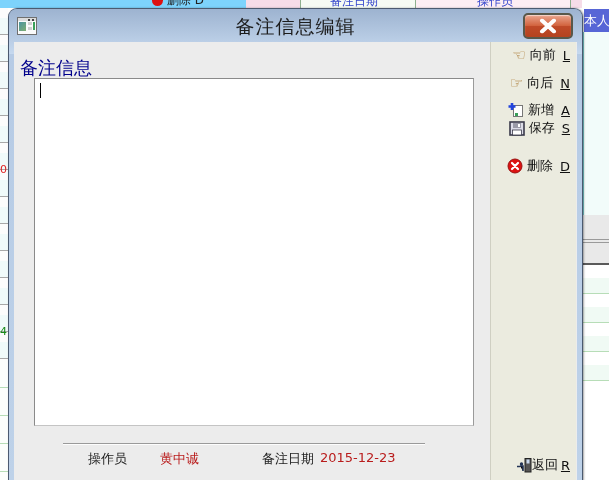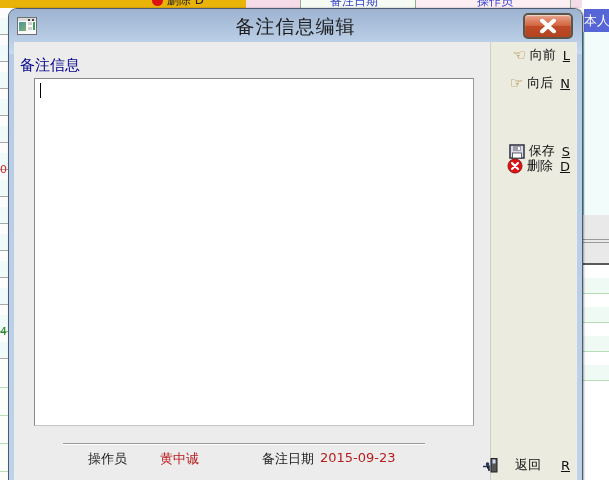--- a/index.html
+++ b/index.html
@@ -1,20 +1,20 @@
 <!DOCTYPE html>
 <html><head>
 <meta charset="utf-8">
 <style>
   html,body{margin:0;padding:0;}
   body{font-family:"DejaVu Sans","Liberation Sans",sans-serif;}
   .screen{position:relative;width:609px;height:480px;overflow:hidden;background:#ffffff;}
 
   
-  .bg-top{position:absolute;left:0;top:0;width:609px;height:8px;background:#eab308;overflow:hidden;}
+  .bg-top{position:absolute;left:0;top:0;width:609px;height:8px;background:#7dd3fc;overflow:hidden;}
   .bg-top .cell{position:absolute;top:0;height:8px;}
   .bg-del{left:150px;width:100px;}
   .bg-del .red-dot{position:absolute;left:2px;top:-5px;width:11px;height:11px;border-radius:50%;background:#dd1111;}
   .bg-del .txt{position:absolute;left:17px;top:-8px;font-size:12px;color:#222;white-space:nowrap;}
   .cell-pink{background:#f6dce8;}
   .cell-pale{background:#f6fbf4;}
   .cell-rose{background:#fdeef4;}
   .bg-top .sep{position:absolute;top:0;width:1px;height:8px;background:#8fb08f;}
   .bg-top .hdr{position:absolute;top:-7px;font-size:12px;color:#3344cc;white-space:nowrap;}
 
@@ -54,43 +54,43 @@
   .form-icon .r1,.form-icon .r2{position:absolute;left:10px;width:4px;height:3px;background:#cfcfcf;}
   .form-icon .r1{top:4px;} .form-icon .r2{top:9px;}
   .form-icon .gbar{position:absolute;right:1px;top:4px;width:2px;height:8px;background:#3aa05a;}
   .close-btn{position:absolute;right:9px;top:4px;width:50px;height:26px;border-radius:5px;
     border:2px solid #58584a;box-sizing:border-box;cursor:pointer;
     background:linear-gradient(to bottom,#eaa58e 0%,#d2643f 48%,#bf4a28 52%,#b4431f 100%);
     box-shadow:inset 0 1px 1px rgba(255,255,255,.55);}
   .close-btn svg{position:absolute;left:50%;top:50%;transform:translate(-50%,-50%);}
 
   .dialog-body{position:absolute;left:5px;right:5px;top:33px;bottom:0;background:#ececec;}
-  .remark-label{position:absolute;left:6px;top:14px;font-size:15px;color:#00008b;}
+  .remark-label{position:absolute;left:6px;top:14px;font-size:18px;color:#00008b;}
   .remark-area{position:absolute;left:20px;top:36px;width:440px;height:348px;background:#ffffff;
     border:1px solid #8a8a8a;border-right-color:#9a9a9a;border-bottom-color:#c4c4c4;
     box-sizing:border-box;resize:none;outline:none;font-family:"DejaVu Sans",sans-serif;font-size:13px;padding:4px 5px;}
   .caret{position:absolute;left:26px;top:41px;width:1px;height:15px;background:#000;animation:blink 1s steps(1) infinite;}
   @keyframes blink{50%{opacity:0;}}
 
   .divider{position:absolute;left:49px;top:401px;width:362px;height:0;
     border-top:1px solid #9a9a9a;border-bottom:1px solid #fdfdfd;}
   .status{position:absolute;left:0;top:408px;width:470px;height:18px;font-size:13px;}
   .status span{position:absolute;white-space:nowrap;}
   .st-label{color:#1c1c1c;}
   .st-value{color:#b91c1c;}
   .op-label{left:74px;} .op-value{left:146px;} .dt-label{left:248px;} .dt-value{left:306px;}
 
   
   .sidebar{position:absolute;left:476px;top:0;width:85px;bottom:0;background:#ebebdf;border-left:1px solid #cfcfc2;}
   .side-btn{position:absolute;right:6px;height:20px;display:flex;align-items:center;justify-content:flex-end;
     gap:4px;cursor:pointer;font-size:13px;color:#111;white-space:nowrap;}
   .side-btn .key{text-decoration:underline;margin-left:3px;}
   .hand{font-size:15px;color:#a8762e;line-height:16px;}
-  .btn-prev{top:3px;} .btn-next{top:31px;} .btn-new{top:58px;} .btn-save{top:99px;text-align:center;} .btn-del{top:114px;}
-  .btn-return{position:absolute;right:6px;bottom:6px;height:20px;display:flex;align-items:center;gap:17px;
+  .btn-prev{top:3px;} .btn-next{top:31px;} .btn-new{top:58px;} .btn-save{top:76px;text-align:center;} .btn-del{top:114px;}
+  .btn-return{position:absolute;right:6px;bottom:6px;height:20px;display:flex;align-items:center;gap:0;
     cursor:pointer;font-size:13px;color:#111;white-space:nowrap;}
   .btn-return .key{text-decoration:underline;margin-left:3px;}
 </style>
 </head>
 <body>
 
 <div class="screen">
 
   <div class="bg-top">
     <div class="cell bg-del">
@@ -149,37 +149,46 @@
     <div class="dialog-body">
       <div class="remark-label">备注信息</div>
       <textarea class="remark-area" spellcheck="false" style=""></textarea>
       <div class="caret"></div>
 
       <div class="divider"></div>
       <div class="status">
         <span class="st-label op-label">操作员</span>
         <span class="st-value op-value">黄中诚</span>
         <span class="st-label dt-label">备注日期</span>
-        <span class="st-value dt-value">2015-09-23</span>
+        <span class="st-value dt-value">2015-12-23</span>
       </div>
 
       <div class="sidebar">
 
         <div class="side-btn btn-prev">
           <span class="hand">☜</span>
           <span>向前</span>
           <span class="key">L</span>
         </div>
 
         <div class="side-btn btn-next">
           <span class="hand">☞</span>
           <span>向后</span>
           <span class="key">N</span>
         </div>
 
+        <div class="side-btn btn-new">
+          <svg width="16" height="16" viewBox="0 0 16 16">
+            <rect x="5.5" y="3.5" width="9" height="11" fill="#ffffff" stroke="#777777"></rect>
+            <rect x="7" y="11" width="3" height="3" fill="#3aa05a"></rect>
+            <path d="M4 1 L4 8 M0.5 4.5 L7.5 4.5" stroke="#2244dd" stroke-width="2.6"></path>
+          </svg>
+          <span>新增</span>
+          <span class="key">A</span>
+        </div>
 
         <div class="side-btn btn-save">
           <svg width="16" height="15" viewBox="0 0 16 15">
             <rect x="1" y="1" width="14" height="13" fill="#dcdce8" stroke="#3a3a4a" stroke-width="1.6"></rect>
             <rect x="4" y="2" width="8" height="5" fill="#9a9aa8"></rect>
             <rect x="9" y="3" width="2" height="3" fill="#ffffff"></rect>
             <rect x="3.5" y="9" width="9" height="5" fill="#ffffff" stroke="#3a3a4a" stroke-width="0.8"></rect>
           </svg>
           <span>保存</span>
           <span class="key">S</span>

